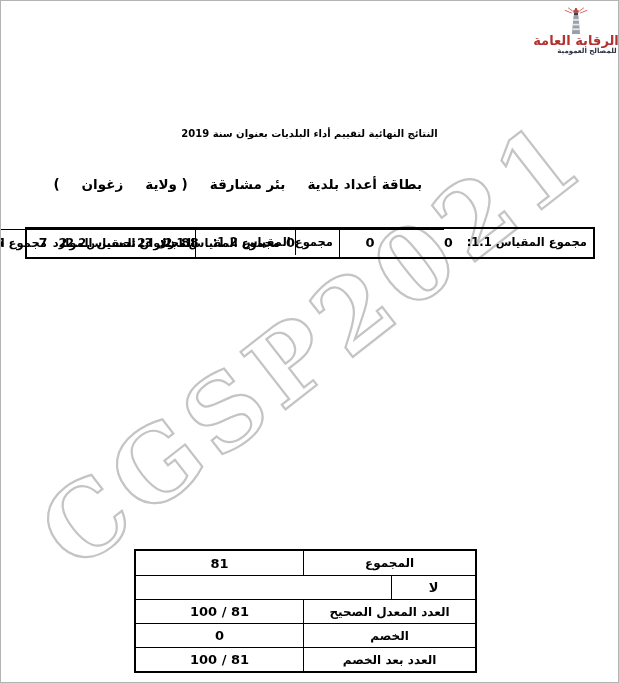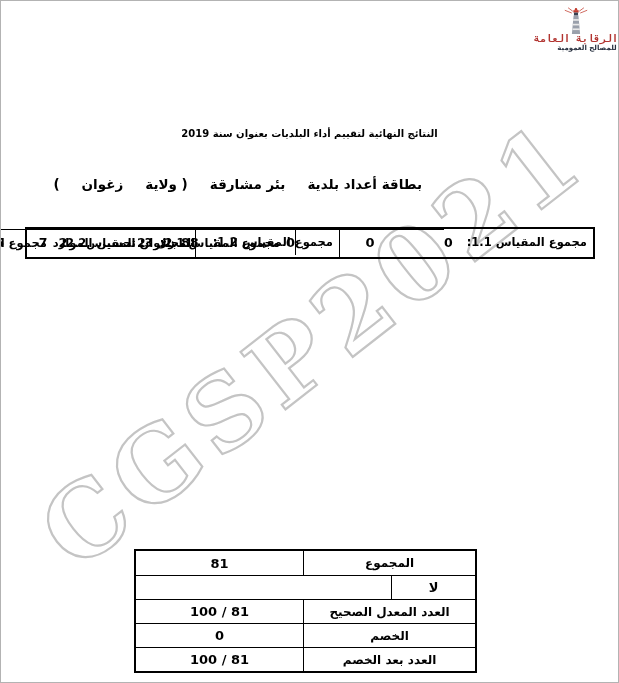--- a/index.html
+++ b/index.html
@@ -6,21 +6,21 @@
   .page{
     position:relative;width:619px;height:683px;background:#ffffff;
     border:1px solid #b3b3b3;box-sizing:border-box;overflow:hidden;
     font-family:"DejaVu Sans",sans-serif;color:#000;
   }
   .watermark-svg{position:absolute;left:0;top:0;z-index:0;}
   .content{position:absolute;left:0;top:0;width:100%;height:100%;z-index:1;}
 
   
   .logo{position:absolute;top:6px;right:10px;width:64px;display:flex;flex-direction:column;align-items:center;line-height:1.1;}
-  .logo-line1{color:#b23430;font-size:10px;font-weight:bold;white-space:nowrap;font-family:Liberation Mono, monospace;}
+  .logo-line1{color:#b23430;font-size:13px;font-weight:bold;white-space:nowrap;}
   .logo-line2{color:#27303f;font-size:7px;font-weight:bold;white-space:nowrap;margin-left:22px;}
 
   
   .title{position:absolute;top:127px;left:0;width:100%;text-align:center;
          font-size:10px;font-weight:bold;direction:rtl;}
   .subtitle{position:absolute;top:175px;right:196px;display:flex;direction:rtl;
             gap:22px;font-size:13.5px;font-weight:bold;white-space:nowrap;align-items:baseline;}
 
   
   .mtable{position:absolute;top:226px;right:23px;width:570px;display:flex;direction:rtl;

